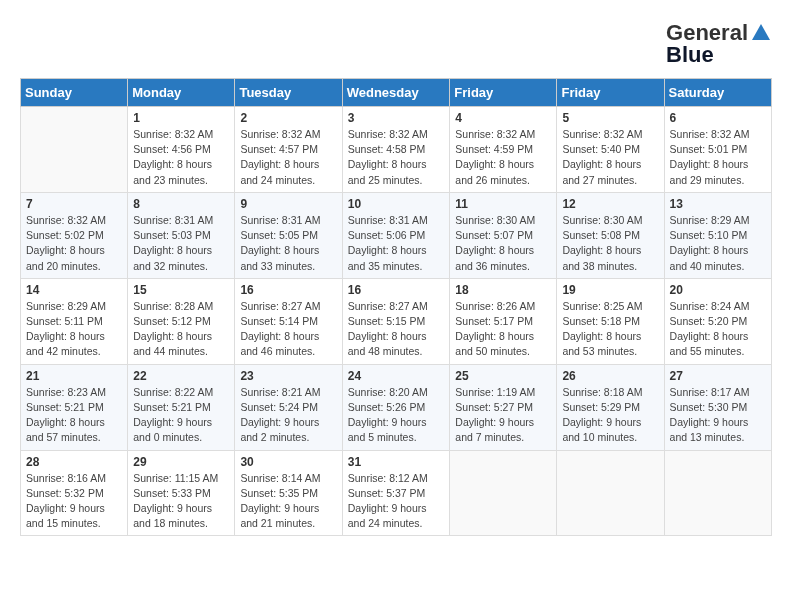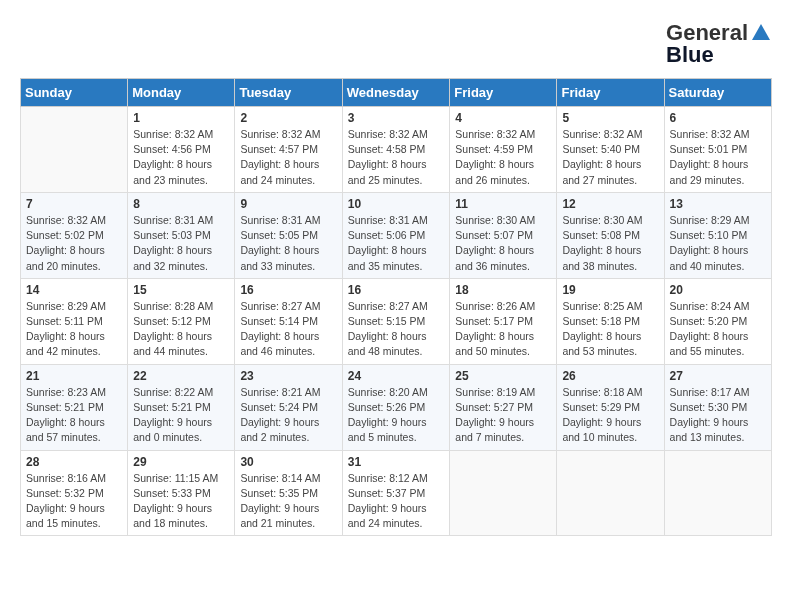--- a/index.html
+++ b/index.html
@@ -301,21 +301,21 @@
           <span class="day-num">24</span>
           <div class="day-info">
             <div>Sunrise: 8:20 AM</div>
             <div>Sunset: 5:26 PM</div>
             <div>Daylight: 9 hours and 5 minutes.</div>
           </div>
         </td>
         <td>
           <span class="day-num">25</span>
           <div class="day-info">
-            <div>Sunrise: 8:19 AM</div>
+            <div>Sunrise: 1:19 AM</div>
             <div>Sunset: 5:27 PM</div>
             <div>Daylight: 9 hours and 7 minutes.</div>
           </div>
         </td>
         <td>
           <span class="day-num">26</span>
           <div class="day-info">
             <div>Sunrise: 8:18 AM</div>
             <div>Sunset: 5:29 PM</div>
             <div>Daylight: 9 hours and 10 minutes.</div>

